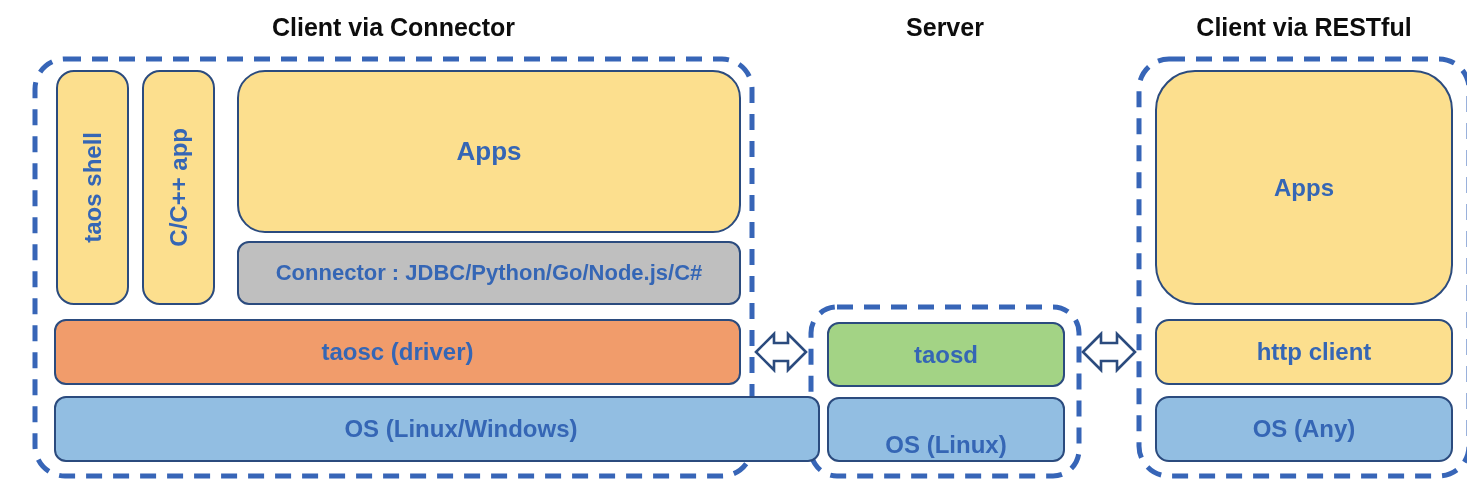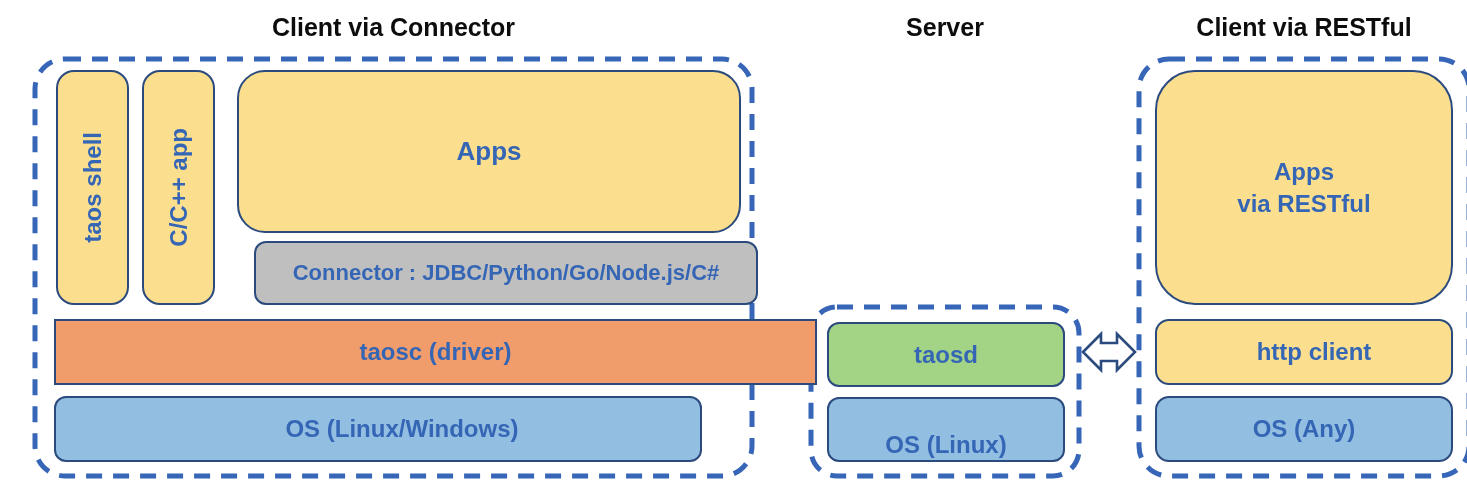--- a/index.html
+++ b/index.html
@@ -89,41 +89,40 @@
 
   <div class="box fill-yellow" style="left:37px;top:70px;width:73px;height:235px;border-radius:18px;">
     <span class="vertical-text">taos shell</span>
   </div>
   <div class="box fill-yellow" style="left:123px;top:70px;width:73px;height:235px;border-radius:18px;">
     <span class="vertical-text">C/C++ app</span>
   </div>
   <div class="box fill-yellow" style="left:218px;top:70px;width:504px;height:163px;border-radius:28px;font-size:26px;">
     <span>Apps</span>
   </div>
-  <div class="box fill-gray" style="left:235px;top:241px;width:504px;height:64px;border-radius:12px;font-size:22px;justify-content:center;">
+  <div class="box fill-gray" style="left:218px;top:241px;width:504px;height:64px;border-radius:12px;font-size:22px;justify-content:center;">
     <span>Connector : JDBC/Python/Go/Node.js/C#</span>
   </div>
-  <div class="box fill-orange" style="left:35px;top:319px;width:763px;height:66px;border-radius:0;">
+  <div class="box fill-orange" style="left:35px;top:319px;width:687px;height:66px;border-radius:12px;">
     <span>taosc (driver)</span>
   </div>
-  <div class="box fill-blue" style="left:35px;top:396px;width:648px;height:66px;border-radius:12px;padding-left:48px;">
+  <div class="box fill-blue" style="left:35px;top:396px;width:766px;height:66px;border-radius:12px;padding-left:48px;">
     <span>OS (Linux/Windows)</span>
   </div>
 
   <div class="box fill-green" style="left:808px;top:322px;width:238px;height:65px;border-radius:12px;">
     <span>taosd</span>
   </div>
   <div class="box fill-blue" style="left:808px;top:397px;width:238px;height:65px;border-radius:12px;align-items:flex-end;">
     <span>OS (Linux)</span>
   </div>
 
   <div class="box fill-yellow" style="left:1136px;top:70px;width:298px;height:235px;border-radius:40px;">
     <span>
       <span style="display:block;">Apps</span>
-      <span style="display:block;">via RESTful</span>
     </span>
   </div>
   <div class="box fill-yellow" style="left:1136px;top:319px;width:298px;height:66px;border-radius:14px;padding-left:20px;">
     <span>http client</span>
   </div>
   <div class="box fill-blue" style="left:1136px;top:396px;width:298px;height:66px;border-radius:14px;">
     <span>OS (Any)</span>
   </div>
 
 </div>

